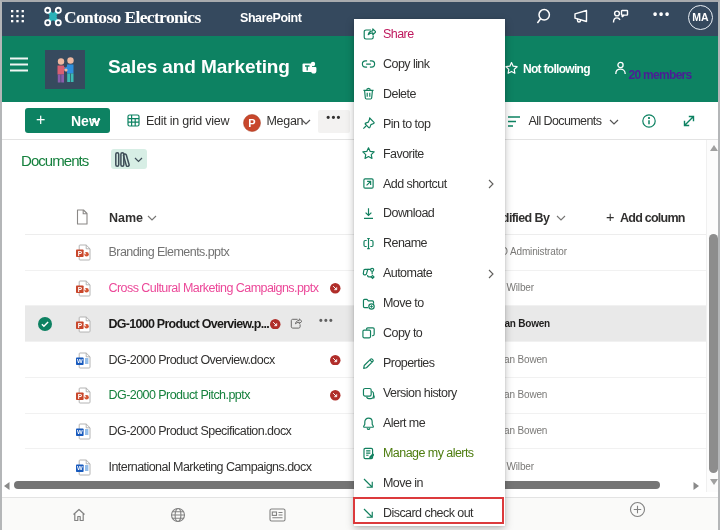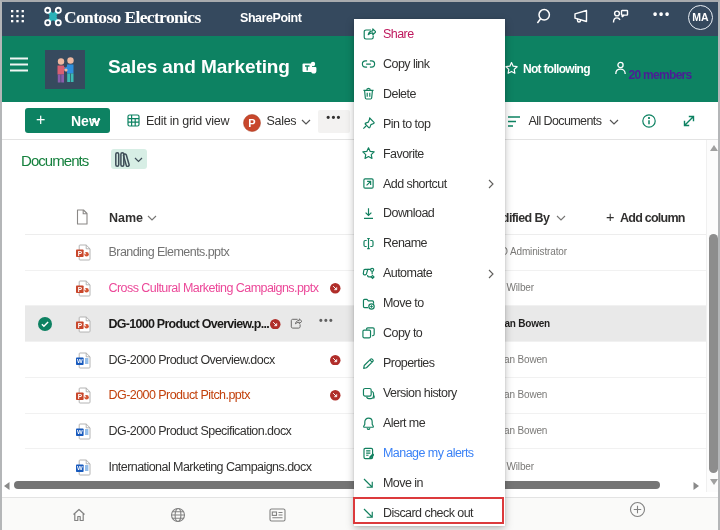--- a/index.html
+++ b/index.html
@@ -95,21 +95,21 @@
 <svg class="abs" style="left:127px;top:114px" width="13" height="13" viewBox="0 0 13 13" fill="none" stroke="#0d8262" stroke-width="1.2">
 <rect x="1" y="1" width="11" height="11" rx="1.5"></rect>
 <path d="M1 4.6h11M1 8.2h11M4.6 1v11M8.2 4.6v7.4"></path>
 </svg>
 <div class="abs" style="left:146px;top:114px;font-size:12.5px;letter-spacing:-0.25px;color:#323130">Edit in grid view</div>
 <svg class="abs" style="left:243px;top:114px" width="18" height="18" viewBox="0 0 18 18">
 <circle cx="9" cy="9" r="8.5" fill="#c8472c"></circle>
 <circle cx="9" cy="9" r="8.5" fill="none" stroke="#a53c22" stroke-width="0.5"></circle>
 <text x="9" y="13" font-size="11" font-weight="bold" fill="#fff" text-anchor="middle" font-family="Liberation Sans">P</text>
 </svg>
-<div class="abs" style="left:266.5px;top:114px;font-size:12.5px;letter-spacing:-0.3px;color:#323130">Sales</div>
+<div class="abs" style="left:266.5px;top:114px;font-size:12.5px;letter-spacing:-0.3px;color:#323130">Megan</div>
 <svg class="abs" style="left:301px;top:119px" width="10" height="6" viewBox="0 0 10 6" fill="none" stroke="#555" stroke-width="1.2">
     <path d="M1 1l4 4 4-4"></path>
   </svg>
 <div class="abs" style="left:318px;top:110px;width:32px;height:23px;background:#f3f2f1;border-radius:2px;color:#323130;font-size:11px;font-weight:bold;text-align:center;letter-spacing:1.3px;line-height:15px">•••</div>
 <svg class="abs" style="left:507px;top:114px" width="14" height="14" viewBox="0 0 14 14" fill="none" stroke="#0d8262" stroke-width="1.5">
 <path d="M1 3h12M1 7.5h8M1 12h5"></path>
 </svg>
 <div class="abs" style="left:528.5px;top:114px;font-size:12.5px;letter-spacing:-0.6px;color:#323130">All Documents</div>
 <svg class="abs" style="left:609px;top:119px" width="10" height="6" viewBox="0 0 10 6" fill="none" stroke="#555" stroke-width="1.2">
     <path d="M1 1l4 4 4-4"></path>
@@ -217,21 +217,21 @@
 <div class="abs" style="left:485px;top:353.5px;font-size:10px;letter-spacing:-0.15px;color:#7a7977">Megan Bowen</div>
 <div class="abs" style="left:25px;top:412.5px;width:681px;height:1px;background:#f1f1f1"></div>
 <svg class="abs" style="left:75px;top:387.2px" width="17" height="17" viewBox="0 0 17 17">
 <path d="M5 1h6.2L15 4.8V15.2c0 .5-.4.8-.8.8H5c-.5 0-.8-.3-.8-.8V1.8C4.2 1.3 4.5 1 5 1z" fill="#fff" stroke="#ababab" stroke-width="0.9"></path>
 <path d="M11.2 1v3.8H15" fill="none" stroke="#ababab" stroke-width="0.9"></path>
 <rect x="1" y="5.5" width="7.6" height="7.6" rx="0.8" fill="#c8472c"></rect>
 <text x="4.8" y="11.6" font-size="6.5" font-weight="bold" fill="#fff" text-anchor="middle" font-family="Liberation Sans">P</text>
 <circle cx="11.6" cy="10.2" r="2.2" fill="#d35230"></circle>
     <path d="M11.6 10.2L10 8.7A2.2 2.2 0 0 0 9.4 10.2z" fill="#fff"></path>
 </svg>
-<div class="abs" style="left:108.5px;top:388.2px;font-size:12.5px;letter-spacing:-0.55px;color:#c2410c">DG-2000 Product Pitch.pptx</div>
+<div class="abs" style="left:108.5px;top:388.2px;font-size:12.5px;letter-spacing:-0.55px;color:#15803d">DG-2000 Product Pitch.pptx</div>
 <svg class="abs" style="left:330px;top:390.2px" width="10.5" height="10.5" viewBox="0 0 11 11">
 <circle cx="5.5" cy="5.5" r="5.5" fill="#b02e2a"></circle>
 <path d="M3.3 3.3L6.8 6.8M7 4.5V7H4.5" fill="none" stroke="#fff" stroke-width="1"></path>
 </svg>
 <div class="abs" style="left:485px;top:389.2px;font-size:10px;letter-spacing:-0.15px;color:#7a7977">Megan Bowen</div>
 <div class="abs" style="left:25px;top:448.2px;width:681px;height:1px;background:#f1f1f1"></div>
 <svg class="abs" style="left:75px;top:422.9px" width="17" height="17" viewBox="0 0 17 17">
 <path d="M5 1h6.2L15 4.8V15.2c0 .5-.4.8-.8.8H5c-.5 0-.8-.3-.8-.8V1.8C4.2 1.3 4.5 1 5 1z" fill="#fff" stroke="#ababab" stroke-width="0.9"></path>
 <path d="M11.2 1v3.8H15" fill="none" stroke="#ababab" stroke-width="0.9"></path>
 <path d="M10 7h3.4M10 9h3.4M10 11h3.4" stroke="#2b7cd3" stroke-width="1"></path>
@@ -361,21 +361,21 @@
 <svg class="abs" style="left:361px;top:415.7px;z-index:51" width="15" height="15" viewBox="0 0 14 14" fill="none" stroke="#12805f" stroke-width="1.1">
     <path d="M7 2c-2 0-3.45 1.55-3.45 3.5v2.2l-1 1.9c-.2.4.05.9.55.9h7.8c.5 0 .75-.5.55-.9l-1-1.9V5.5C10.45 3.55 9 2 7 2z" stroke-linejoin="round"></path>
     <path d="M5.7 11.4c.2.7.7 1.1 1.3 1.1s1.1-.4 1.3-1.1"></path>
   </svg>
 <div class="abs" style="left:383px;top:416.0px;z-index:51;font-size:12.5px;letter-spacing:-0.55px;color:#323130">Alert me</div>
 <svg class="abs" style="left:361px;top:445.7px;z-index:51" width="15" height="15" viewBox="0 0 14 14" fill="none" stroke="#12805f" stroke-width="1.1">
     <rect x="2.8" y="2.2" width="8" height="9.6" rx="1.2"></rect>
     <path d="M4.8 4.6h4M4.8 6.6h4M4.8 8.6h2.2"></path>
     <path d="M7.6 11.3l.35-1.45 2.3-2.3c.45-.45 1.2-.45 1.6 0 .45.45.45 1.15 0 1.6l-2.3 2.3z" fill="#12805f" stroke="none"></path>
   </svg>
-<div class="abs" style="left:383px;top:446.0px;z-index:51;font-size:12.5px;letter-spacing:-0.55px;color:#3b82f6">Manage my alerts</div>
+<div class="abs" style="left:383px;top:446.0px;z-index:51;font-size:12.5px;letter-spacing:-0.55px;color:#4d7c0f">Manage my alerts</div>
 <svg class="abs" style="left:361px;top:475.6px;z-index:51" width="15" height="15" viewBox="0 0 14 14" fill="none" stroke="#12805f" stroke-width="1.1">
     <path d="M2.8 2.8L10.5 10.5M10.5 5.3v5.2H5.3"></path>
   </svg>
 <div class="abs" style="left:383px;top:475.9px;z-index:51;font-size:12.5px;letter-spacing:-0.55px;color:#323130">Move in</div>
 <svg class="abs" style="left:361px;top:505.5px;z-index:51" width="15" height="15" viewBox="0 0 14 14" fill="none" stroke="#12805f" stroke-width="1.1">
     <path d="M2.8 2.8L10.5 10.5M10.5 5.3v5.2H5.3"></path>
   </svg>
 <div class="abs" style="left:383px;top:505.8px;z-index:51;font-size:12.5px;letter-spacing:-0.55px;color:#323130">Discard check out</div>
 <div class="abs" style="left:352.5px;top:497px;width:151px;height:27px;border:2px solid #dc3a3c;z-index:52"></div>
 <div class="frame"></div>

